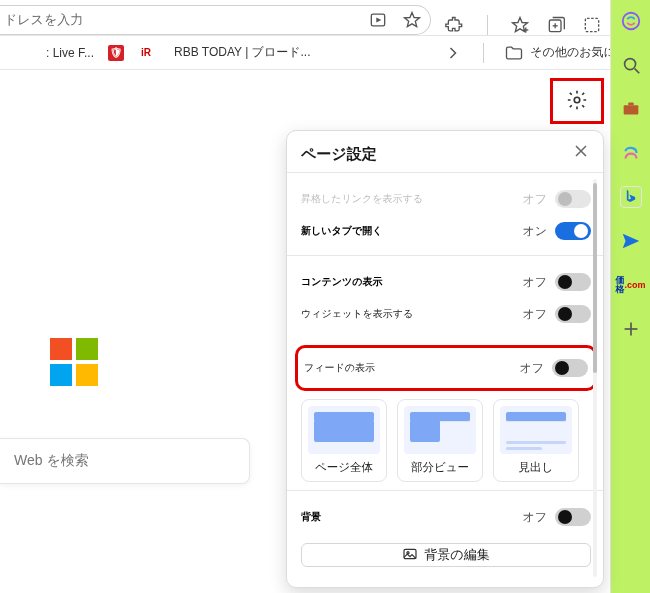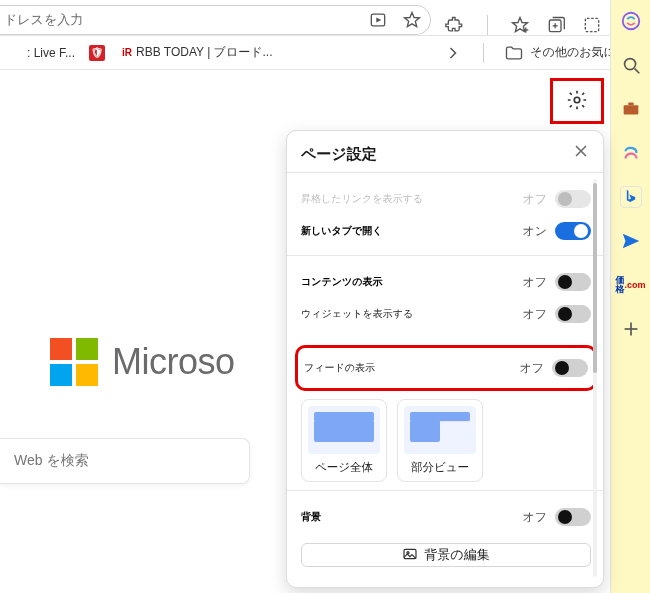--- a/index.html
+++ b/index.html
@@ -47,33 +47,33 @@
   .bmbar {
     display: flex;
     align-items: center;
     height: 34px;
     border-bottom: 1px solid #e5e5e5;
     padding: 0 10px;
     gap: 14px;
     font-size: 12px;
     color: #333;
   }
-  .bm { display: flex; align-items: center; gap: 1px; white-space: nowrap; }
+  .bm { display: flex; align-items: center; gap: 20px; white-space: nowrap; }
   .bm .favicon { width: 16px; height: 16px; border-radius: 2px; display:inline-flex; align-items:center; justify-content:center; font-size:10px; font-weight:bold; }
   .bmspacer { flex: 1; }
   .other-fav { display:flex; align-items:center; gap:6px; color:#333; }
 
   
   .side {
     position: absolute;
     top: 0; right: 0;
     width: 40px;
     height: 100%;
     border-left: 1px solid #e5e5e5;
-    background: #fef9c3;
+    background: #bef264;
     display: flex;
     flex-direction: column;
     align-items: center;
     padding-top: 10px;
     gap: 22px;
   }
   .side .sic { width: 22px; height: 22px; display:flex; align-items:center; justify-content:center; }
 
   
   .main {
@@ -317,21 +317,20 @@
 </div>
 
 <div class="main">
   <div class="logo-row">
     <div class="mslogo">
         <div></div>
         <div></div>
         <div></div>
         <div></div>
       </div>
-    <div class="brand">Microso</div>
   </div>
   <div class="searchbox">
     <span>Web を検索</span>
   </div>
 </div>
 
 <div class="gear-hl">
   <span>
     <svg viewBox="0 0 24 24" fill="none" stroke="#333" stroke-width="1.8">
         <circle cx="12" cy="12" r="3"></circle>
@@ -402,20 +401,28 @@
         </div>
       <span>ページ全体</span>
     </div>
     <div class="tile">
       <div class="pv">
           <div class="bar top"></div>
           <div class="bar mid partial"></div>
         </div>
       <span>部分ビュー</span>
     </div>
+    <div class="tile">
+      <div class="pv">
+          <div class="bar top"></div>
+          <div class="line1"></div>
+          <div class="line2"></div>
+        </div>
+      <span>見出し</span>
+    </div>
   </div>
 
   <div class="hr"></div>
 
   <div class="row bold">
     <span class="lbl">背景</span>
     <span class="state">オフ</span>
     <span class="toggle off">
         <span class="knob"></span>
       </span>

